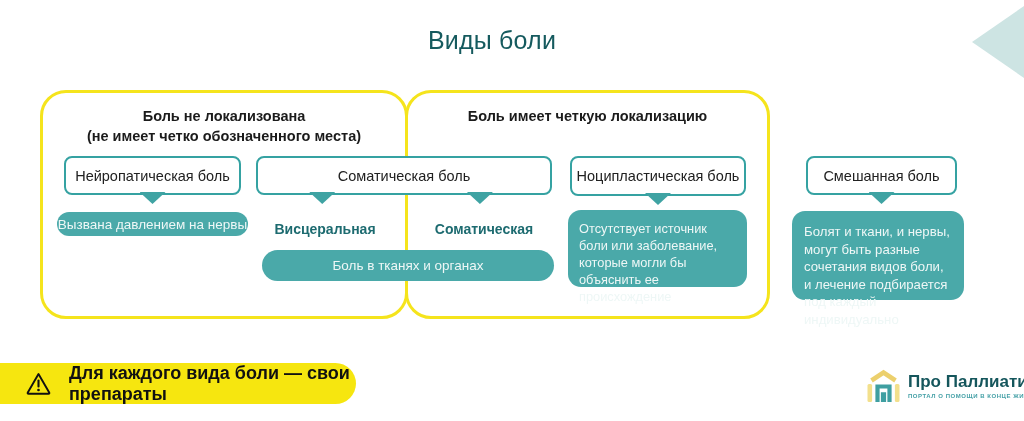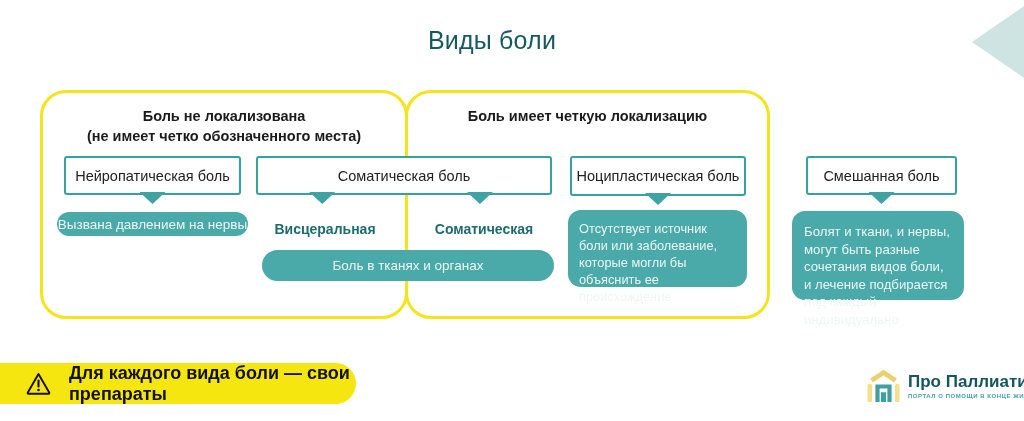--- a/index.html
+++ b/index.html
@@ -45,21 +45,21 @@
     font-size: 14.5px;
     font-weight: 600;
     color: #1b1b1b;
     line-height: 1.4;
   }
   .type-box {
     position: absolute;
     z-index: 3;
     background: #ffffff;
     border: 2px solid #35a2a2;
-    border-radius: 3px;
+    border-radius: 8px;
     display: flex;
     align-items: center;
     justify-content: center;
     font-size: 14.5px;
     color: #212121;
   }
   .pointer-down {
     position: absolute;
     bottom: -11px;
     width: 26px; height: 12px;

